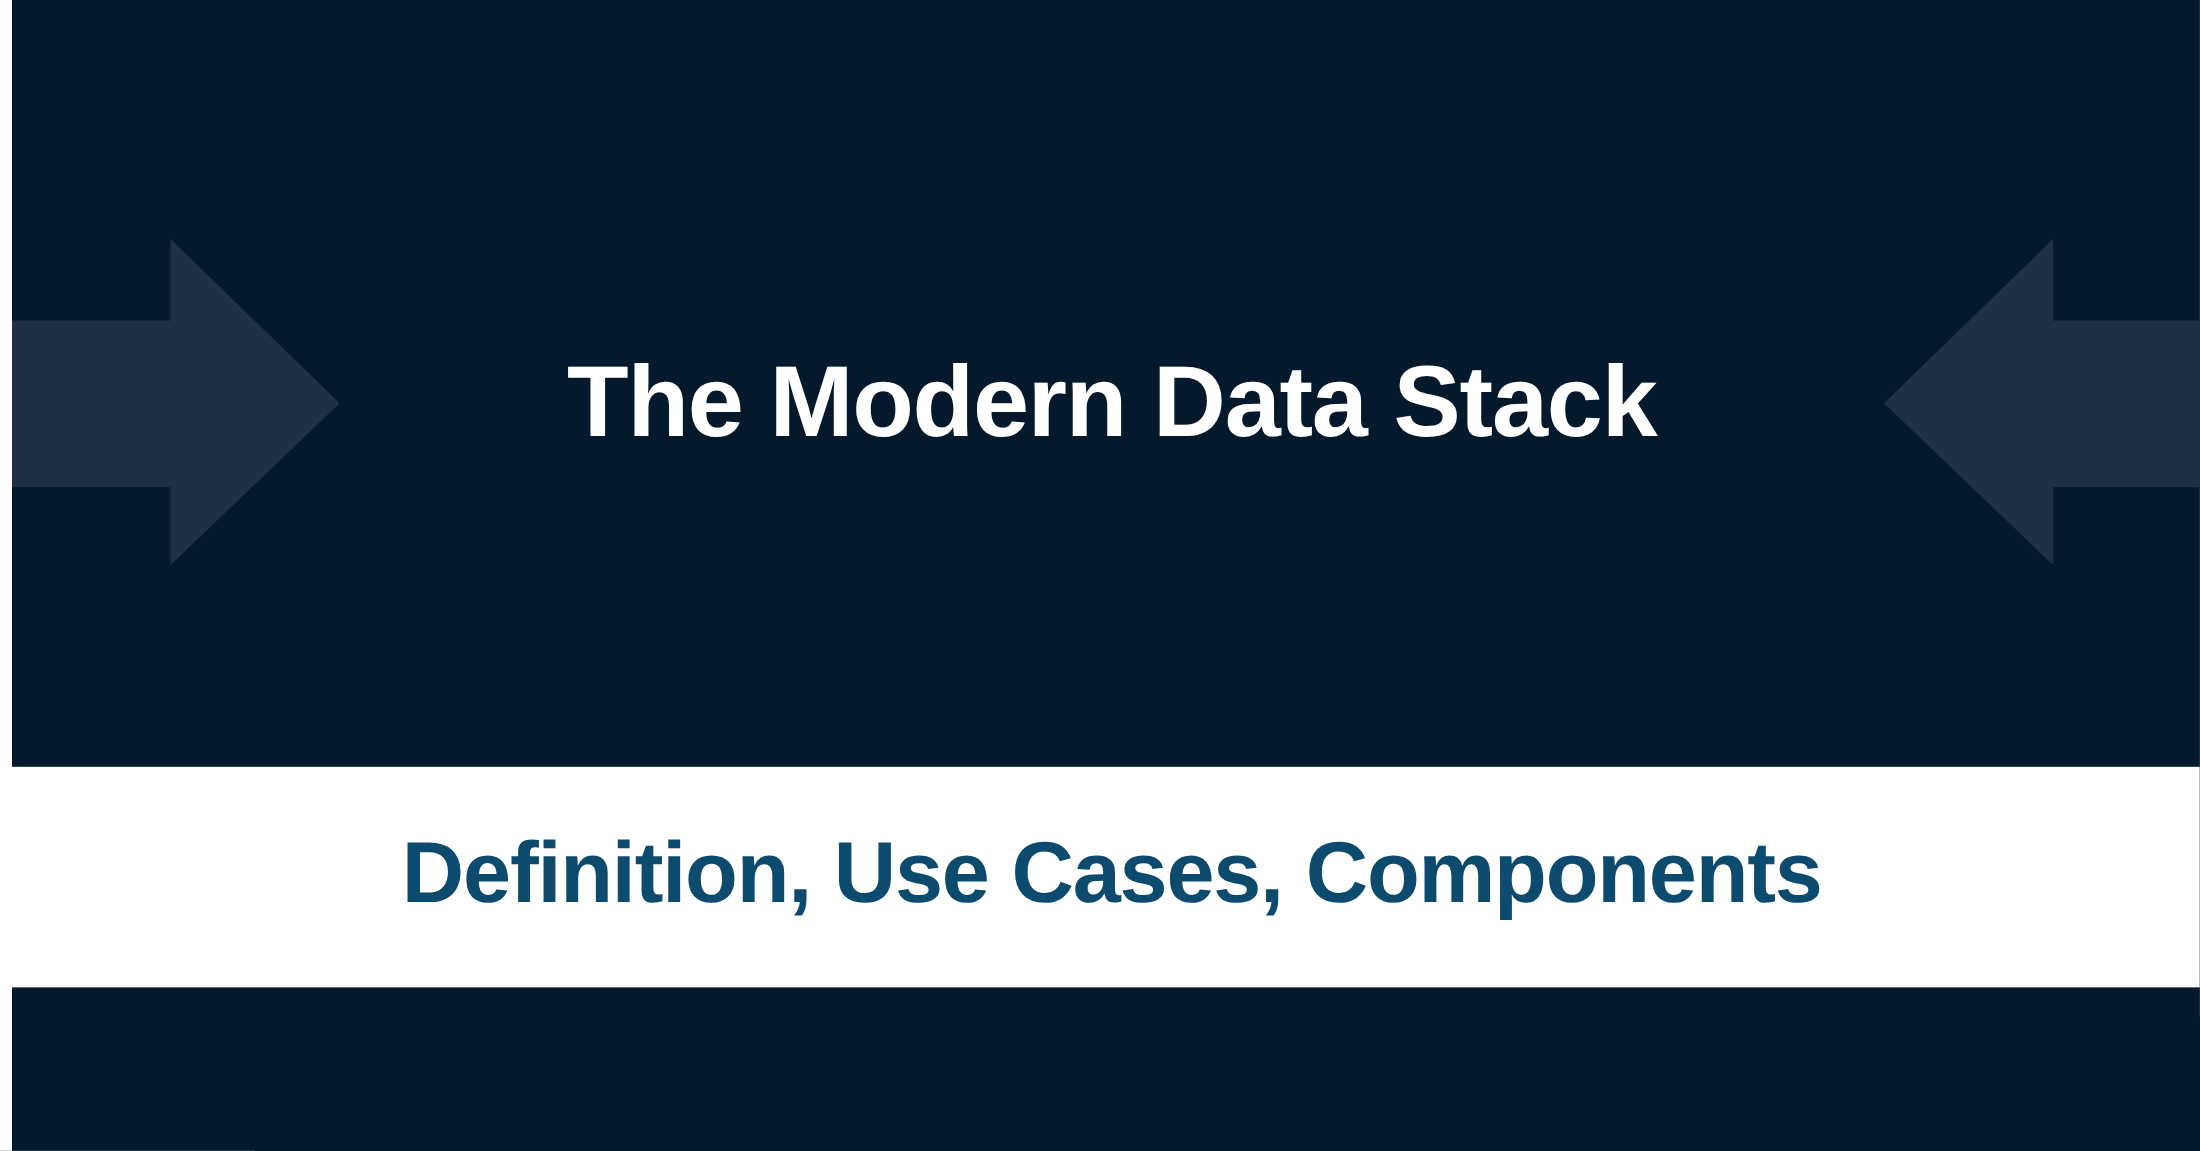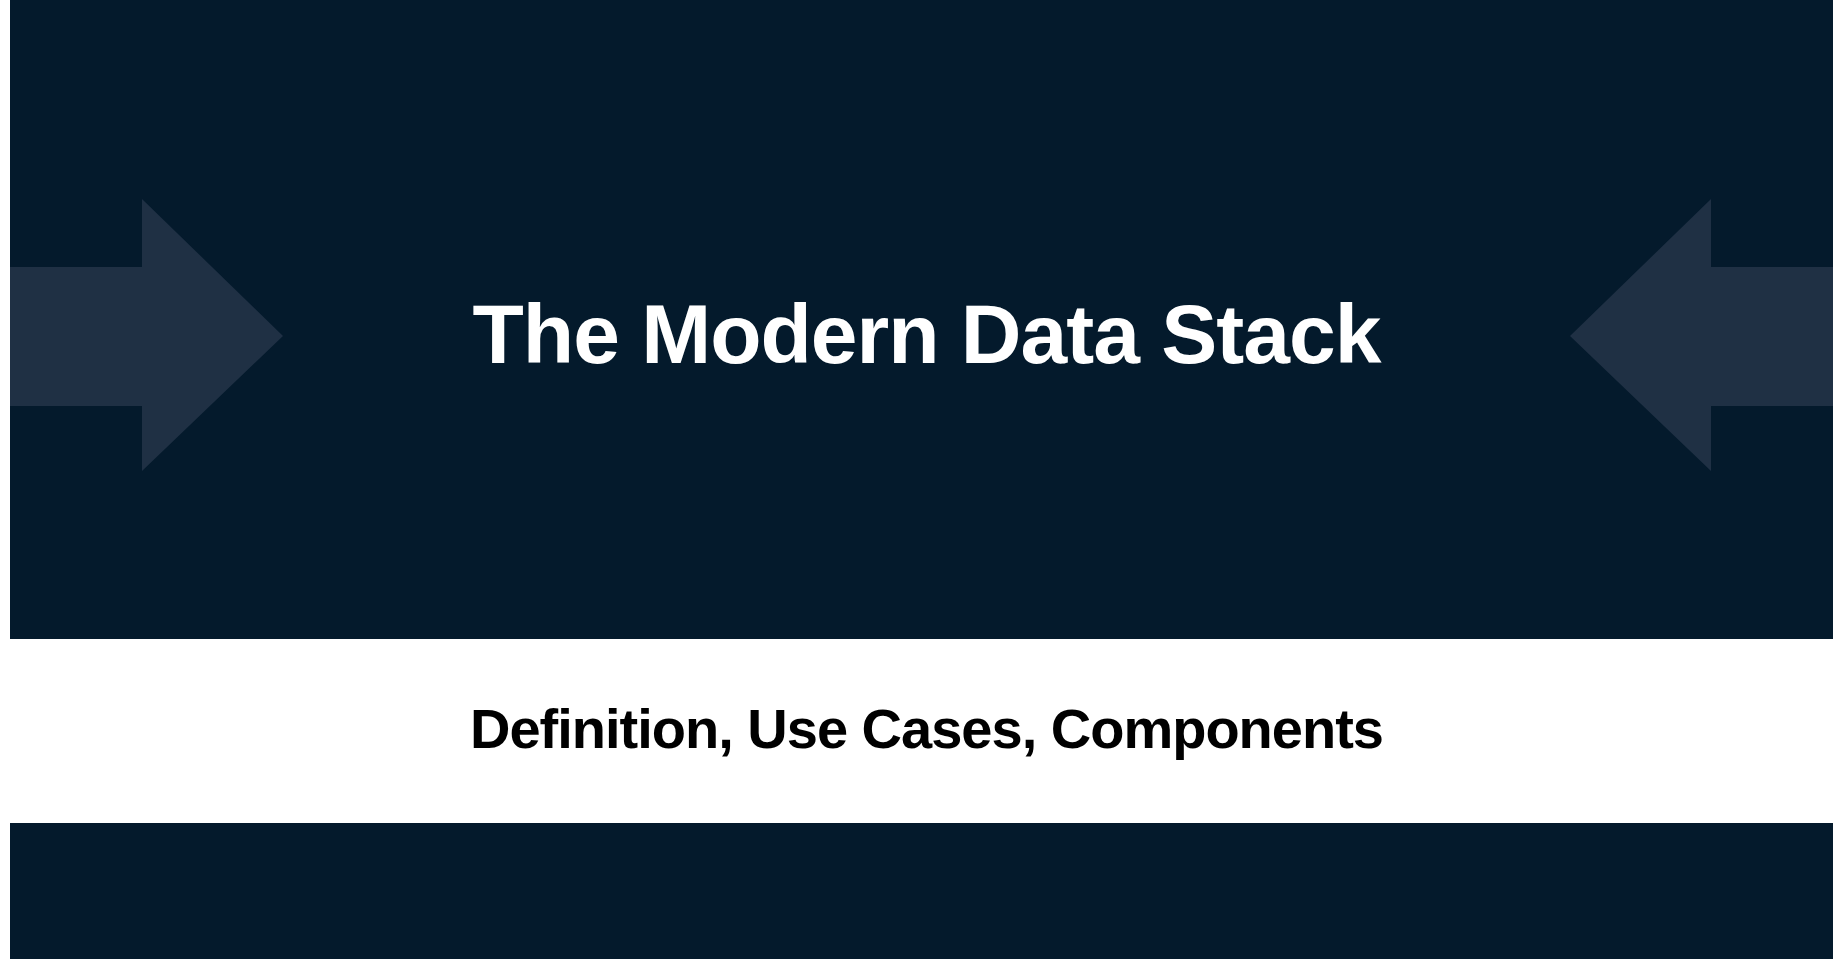--- a/index.html
+++ b/index.html
@@ -56,24 +56,24 @@
     width: 1833px;
     height: 184px;
     background: #FFFFFF;
     display: flex;
     align-items: center;
     justify-content: center;
   }
   .slide-subtitle {
     margin: 0;
     padding-bottom: 6px;
-    font-size: 56px;
+    font-size: 72px;
     font-weight: 700;
     letter-spacing: -1px;
-    color: #000000;
+    color: #0c4a6e;
     white-space: nowrap;
   }
   .bottom-section {
     position: absolute;
     top: 823px;
     left: 0;
     width: 1833px;
     height: 136px;
     background: #041A2C;
   }

